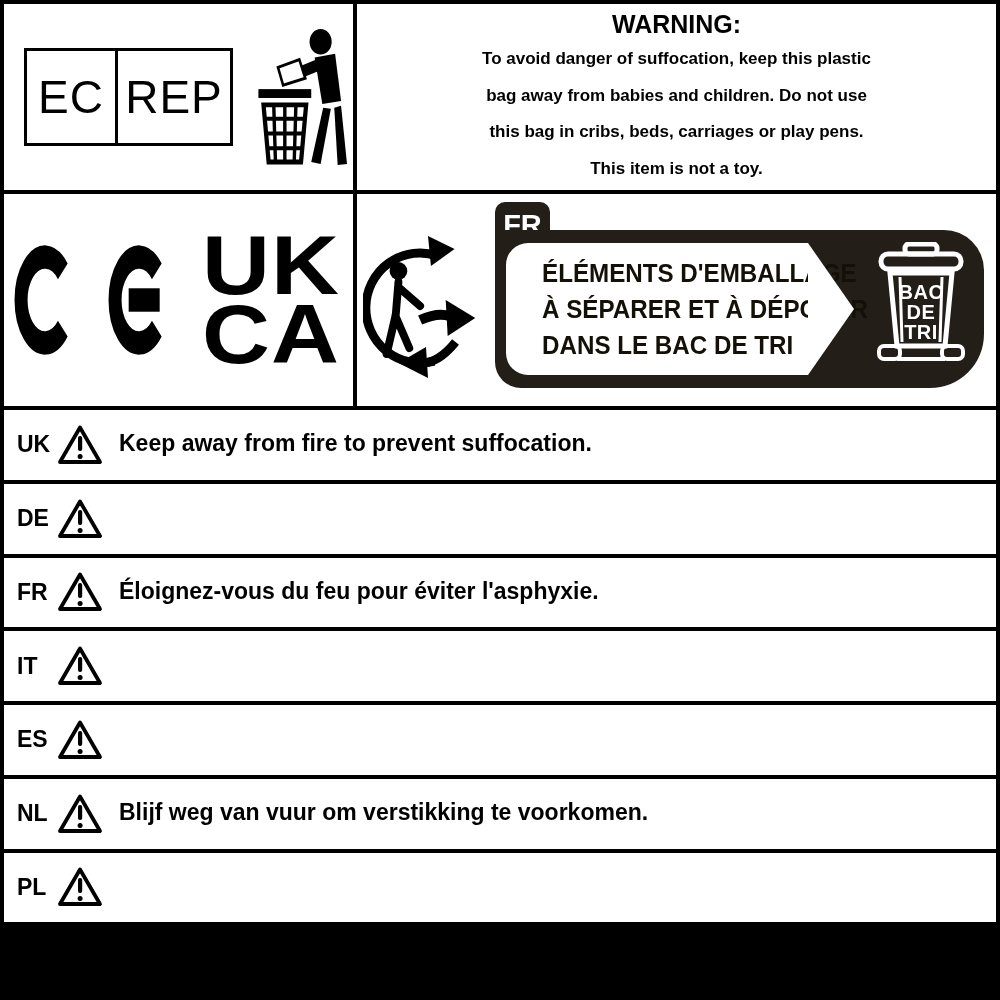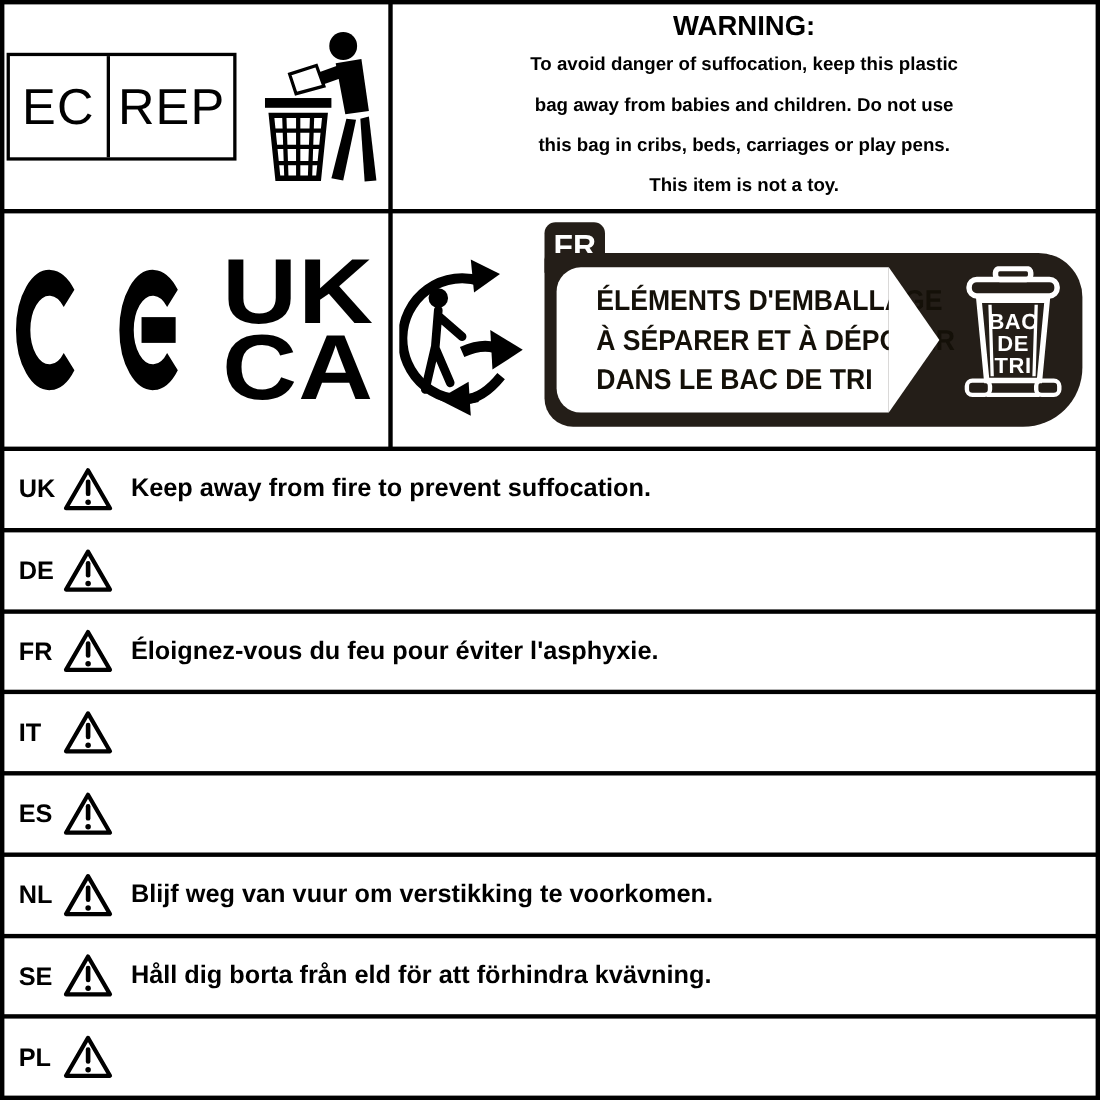--- a/index.html
+++ b/index.html
@@ -13,21 +13,21 @@
     position:relative; width:1000px; height:1000px; box-sizing:border-box;
     background:var(--ink);
     display:grid;
     grid-template-columns:349px 1fr;
     grid-template-rows:186px 212px repeat(8, 1fr);
     gap:4px; padding:4px;
   }
   .cell{background:var(--paper); overflow:hidden;}
 
   
-  .ecrep-cell{display:flex; align-items:center; gap:22px; padding-left:2px;}
+  .ecrep-cell{display:flex; align-items:center; gap:22px; padding-left:20px;}
   .ecrep-box{display:flex; border:3px solid var(--ink);}
   .ecrep-box .part{
     display:flex; align-items:center; justify-content:center;
     height:92px; font-size:46px; letter-spacing:1px;
   }
   .part-ec{width:88px;}
   .part-rep{width:112px; border-left:3px solid var(--ink);}
   .tidyman{width:112px; height:138px;}
 
   
@@ -206,29 +206,20 @@
   <div class="cell lrow">
     <div class="lcode">NL</div>
     <svg class="tri-icon" viewBox="0 0 46 42">
       <path d="M23,3.5 L43,38 L3,38 Z" fill="none" stroke="#000" stroke-width="3.8" stroke-linejoin="round"></path>
       <rect x="21" y="12" width="4.2" height="15" rx="2" fill="#000"></rect>
       <circle cx="23.1" cy="32.5" r="2.5" fill="#000"></circle>
     </svg>
     <div class="ltext">Blijf weg van vuur om verstikking te voorkomen.</div>
   </div>
 
-  <div class="cell lrow">
-    <div class="lcode">SE</div>
-    <svg class="tri-icon" viewBox="0 0 46 42">
-      <path d="M23,3.5 L43,38 L3,38 Z" fill="none" stroke="#000" stroke-width="3.8" stroke-linejoin="round"></path>
-      <rect x="21" y="12" width="4.2" height="15" rx="2" fill="#000"></rect>
-      <circle cx="23.1" cy="32.5" r="2.5" fill="#000"></circle>
-    </svg>
-    <div class="ltext">Håll dig borta från eld för att förhindra kvävning.</div>
-  </div>
 
   <div class="cell lrow">
     <div class="lcode">PL</div>
     <svg class="tri-icon" viewBox="0 0 46 42">
       <path d="M23,3.5 L43,38 L3,38 Z" fill="none" stroke="#000" stroke-width="3.8" stroke-linejoin="round"></path>
       <rect x="21" y="12" width="4.2" height="15" rx="2" fill="#000"></rect>
       <circle cx="23.1" cy="32.5" r="2.5" fill="#000"></circle>
     </svg>
   </div>
 

